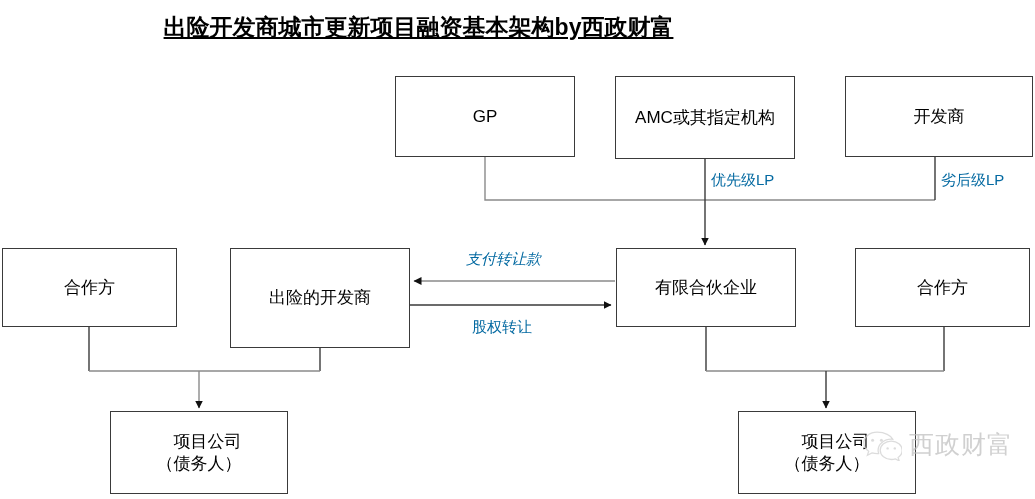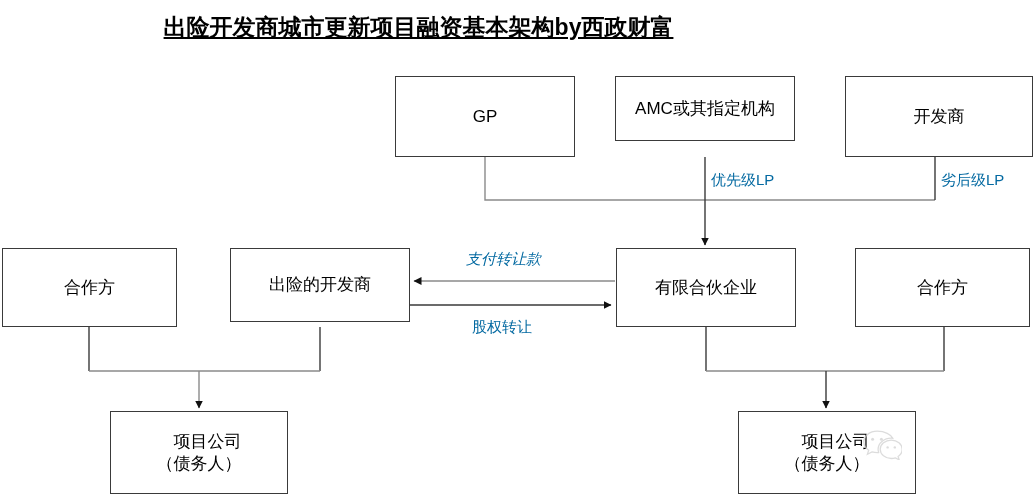--- a/index.html
+++ b/index.html
@@ -108,36 +108,36 @@
     <path d="M706,327 L706,371" stroke="#3a3a3a" stroke-width="1.4" fill="none"></path>
     <path d="M944,327 L944,371" stroke="#3a3a3a" stroke-width="1.4" fill="none"></path>
     <path d="M706,371 L944,371" stroke="#8a8a8a" stroke-width="1.4" fill="none"></path>
     <path d="M826,371 L826,408" stroke="#3a3a3a" stroke-width="1.4" fill="none" marker-end="url(#arrowDark)"></path>
   </svg>
 
   <div class="node latin" style="left:395px; top:76px; width:180px; height:81px;">
     <span>GP</span>
   </div>
 
-  <div class="node" style="left:615px; top:76px; width:180px; height:65px;">
+  <div class="node" style="left:615px; top:76px; width:180px; height:83px;">
     <span style="display:block; padding:0 10px;">AMC或其指定机构</span>
   </div>
 
   <div class="node" style="left:845px; top:76px; width:188px; height:81px;">
     <span>开发商</span>
   </div>
 
   <div class="edge-label" style="left:711px; top:171px;">优先级LP</div>
   <div class="edge-label" style="left:941px; top:171px;">劣后级LP</div>
 
   <div class="node" style="left:2px; top:248px; width:175px; height:79px;">
     <span>合作方</span>
   </div>
 
-  <div class="node" style="left:230px; top:248px; width:180px; height:74px;">
+  <div class="node" style="left:230px; top:248px; width:180px; height:100px;">
     <span>出险的开发商</span>
   </div>
 
   <div class="node" style="left:616px; top:248px; width:180px; height:79px;">
     <span>有限合伙企业</span>
   </div>
 
   <div class="node" style="left:855px; top:248px; width:175px; height:79px;">
     <span>合作方</span>
   </div>
@@ -160,15 +160,16 @@
       <path d="M15.2 3.2 C7.6 3.2 1.8 8.1 1.8 13.9 c0 3.3 1.9 6.3 4.9 8.3 l-1.3 4.1 4.6-2.4
                c1.7 0.5 3.5 0.8 5.2 0.8 0.5 0 1 0 1.5-0.1 -0.4-1.1-0.6-2.2-0.6-3.4
                0-6.1 5.9-11 13.2-11 0.5 0 1 0 1.5 0.1 C29.1 6.4 22.8 3.2 15.2 3.2 z" fill="none" stroke="#cfcfcf" stroke-width="1.3"></path>
       <circle cx="10.6" cy="11.2" r="1.5" fill="#cfcfcf"></circle>
       <circle cx="19.4" cy="11.2" r="1.5" fill="#cfcfcf"></circle>
       <path d="M29.3 12.1 c-6.1 0-11.1 4.1-11.1 9.2 0 5.1 5 9.2 11.1 9.2 1.4 0 2.8-0.2 4.1-0.6
                l3.8 2-1.1-3.4 c2.5-1.7 4.1-4.2 4.1-7.2 0-5.1-5-9.2-10.9-9.2 z" fill="none" stroke="#cfcfcf" stroke-width="1.3"></path>
       <circle cx="25.6" cy="19.4" r="1.2" fill="#cfcfcf"></circle>
       <circle cx="32.8" cy="19.4" r="1.2" fill="#cfcfcf"></circle>
     </svg>
+    <span class="wm-text">西政财富</span>
   </div>
 
 </div>
 
 </body></html>

